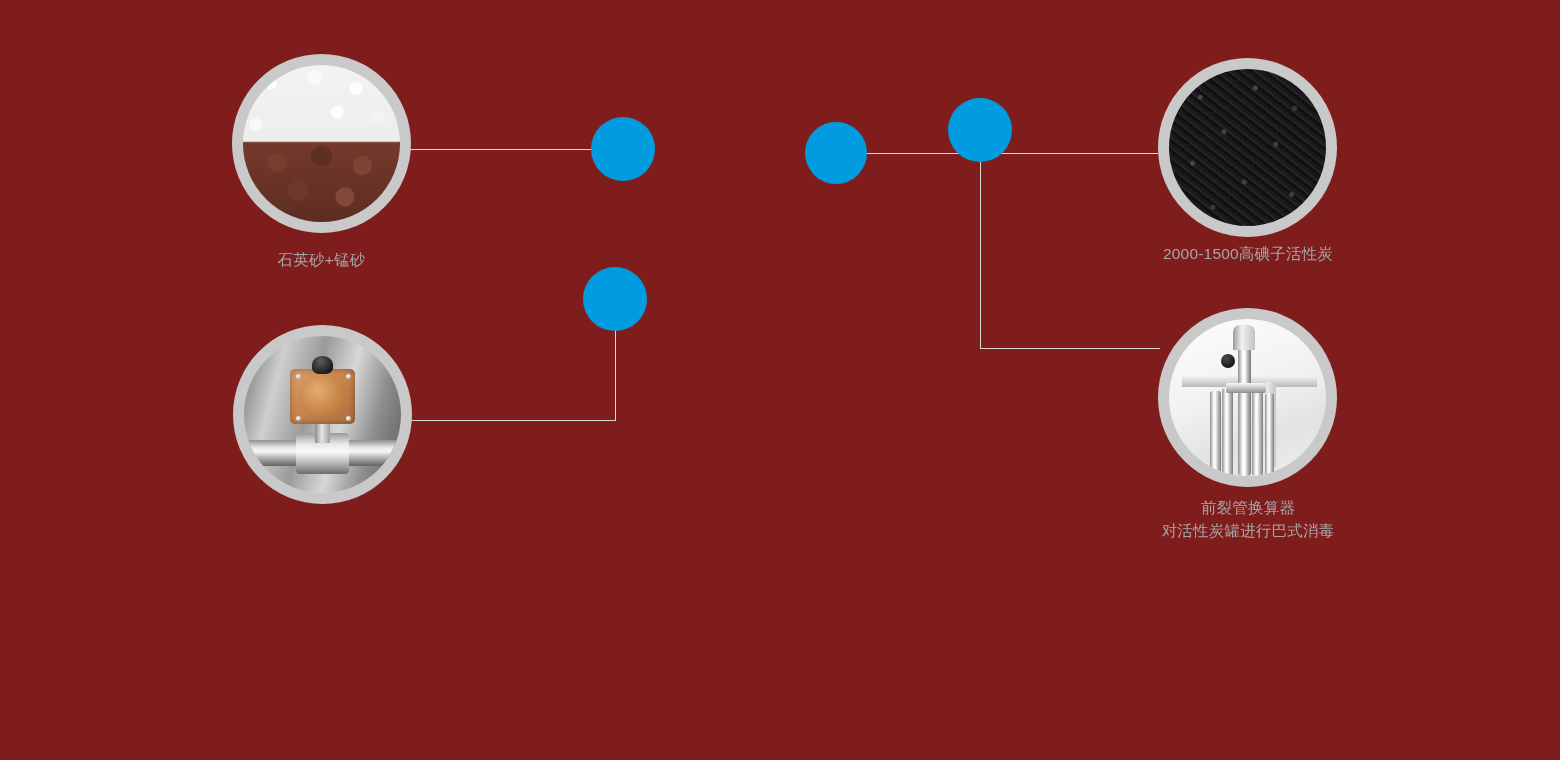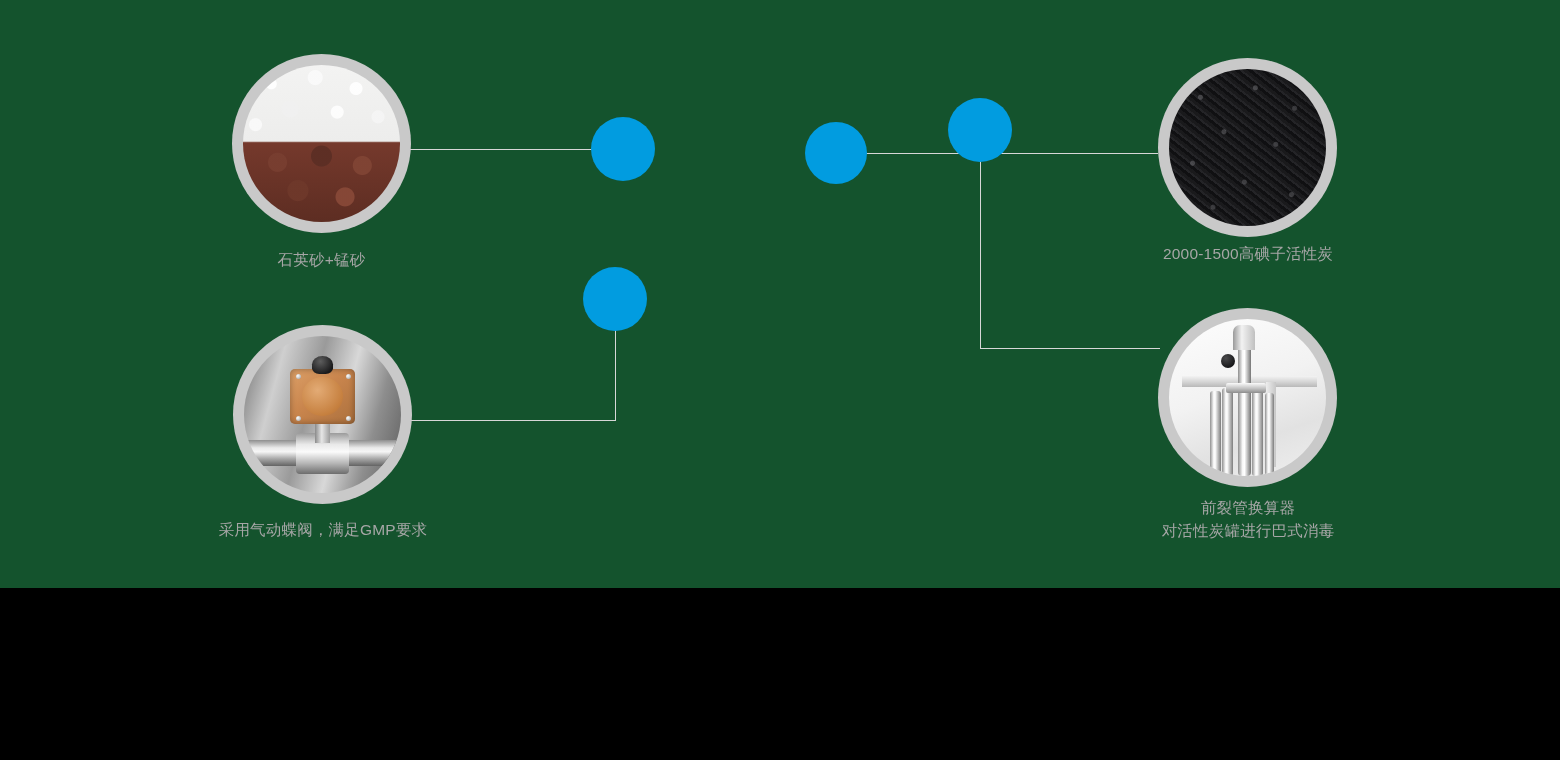--- a/index.html
+++ b/index.html
@@ -1,17 +1,17 @@
 <!DOCTYPE html>
 <html><head>
 <meta charset="utf-8">
 <style>
   html,body{margin:0;padding:0;background:#000;}
   body{width:1560px;height:760px;overflow:hidden;font-family:"Liberation Sans","DejaVu Sans",sans-serif;}
-  #stage{position:relative;width:1560px;height:588px;background:#14532d;}
+  #stage{position:relative;width:1560px;height:760px;background:#7f1d1d;}
 
   
   .line{position:absolute;background:#d7d7d7;}
   .line.h{height:1px;}
   .line.v{width:1px;}
 
   
   .dot{position:absolute;border-radius:50%;background:#019ce0;}
 
   
@@ -126,21 +126,20 @@
       <div class="valve-stem"></div>
       <div class="valve-body"></div>
       <div class="valve-disc"></div>
       <div class="valve-cap"></div>
       <div class="bolt" style="left:33%;top:24%;"></div>
       <div class="bolt" style="left:65%;top:24%;"></div>
       <div class="bolt" style="left:33%;top:51%;"></div>
       <div class="bolt" style="left:65%;top:51%;"></div>
     </div>
   </div>
-  <div class="caption center" style="left:183px;top:519px;width:280px;">采用气动蝶阀，满足GMP要求</div>
 
   <div class="circle-wrap" style="left:1158px;top:58px;width:179px;height:179px;">
     <div class="ring"></div>
     <div class="photo ph-carbon" style="left:11px;top:11px;width:157px;height:157px;"></div>
   </div>
   <div class="caption center" style="left:1108px;top:243px;width:280px;">2000-1500高碘子活性炭</div>
 
   <div class="circle-wrap" style="left:1158px;top:308px;width:179px;height:179px;">
     <div class="ring"></div>
     <div class="photo ph-hx" style="left:11px;top:11px;width:157px;height:157px;">

